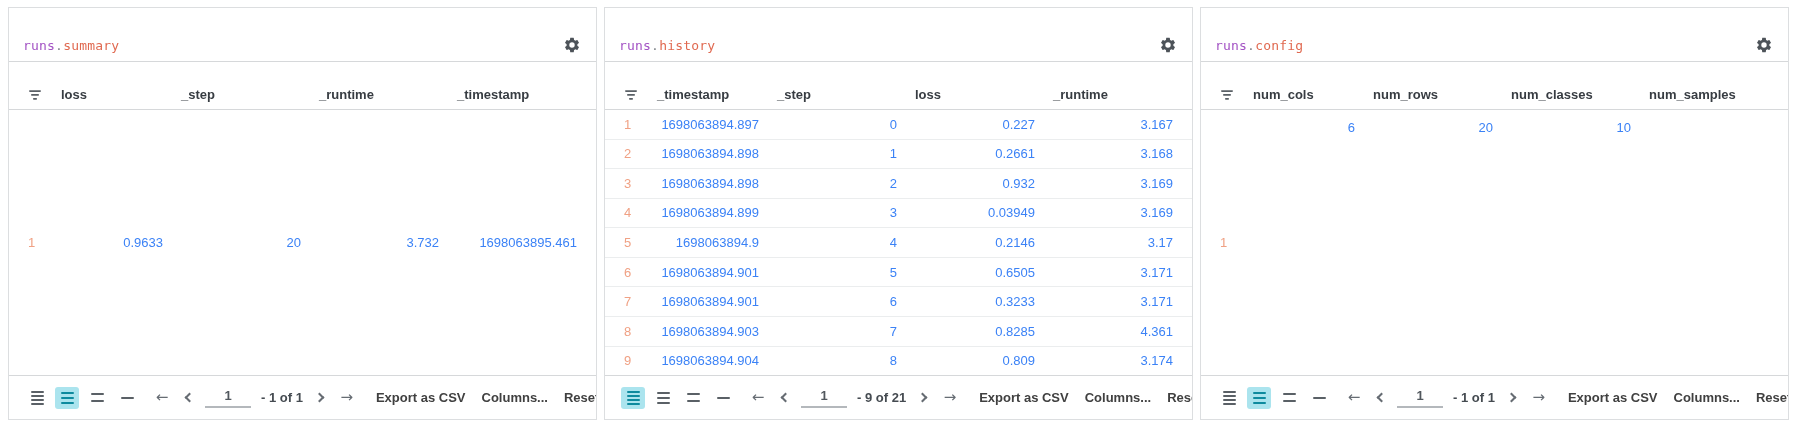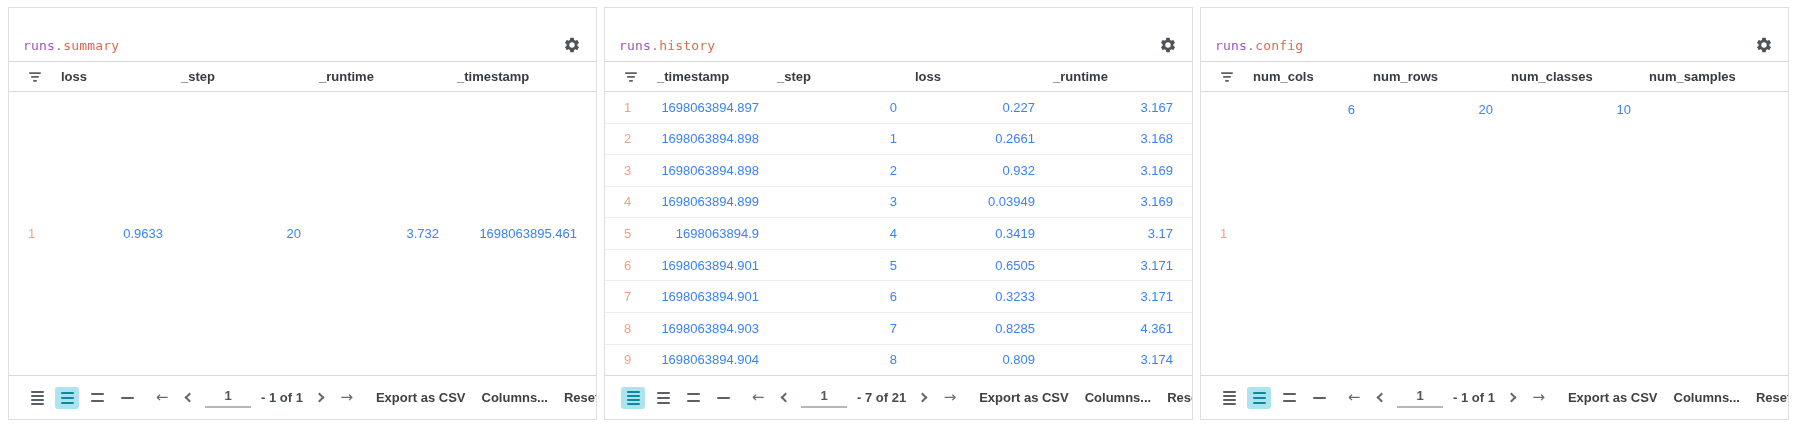--- a/index.html
+++ b/index.html
@@ -34,20 +34,21 @@
 
   
   .grid-cols {
     display:grid;
     grid-template-columns:24px 120px 138px 138px 138px;
     padding-left:16px;
   }
   .thead {
     flex:0 0 30px; align-items:center;
     border-bottom:1px solid #d6d8da;
+    margin-top:18px;
   }
   .th { font-size:13px; font-weight:700; color:#373c42; padding-left:12px; white-space:nowrap; overflow:hidden; }
   .filter-cell { display:flex; align-items:center; padding-left:3px; color:#5a6066; cursor:pointer; }
 
   
   .tbody { flex:1 1 auto; min-height:0; display:flex; flex-direction:column; }
   .trow  { align-items:center; }
   .idx { font-size:13px; color:var(--row-index,#f0a184); padding-left:3px; }
   .td  { font-size:13px; color:#3b82f6; text-align:right; padding-right:6px; white-space:nowrap; }
 
@@ -229,21 +230,21 @@
           <div class="idx">4</div>
           <div class="td">1698063894.899</div>
           <div class="td">3</div>
           <div class="td">0.03949</div>
           <div class="td">3.169</div>
         </div>
         <div class="trow grid-cols">
           <div class="idx">5</div>
           <div class="td">1698063894.9</div>
           <div class="td">4</div>
-          <div class="td">0.3419</div>
+          <div class="td">0.2146</div>
           <div class="td">3.17</div>
         </div>
         <div class="trow grid-cols">
           <div class="idx">6</div>
           <div class="td">1698063894.901</div>
           <div class="td">5</div>
           <div class="td">0.6505</div>
           <div class="td">3.171</div>
         </div>
         <div class="trow grid-cols">
@@ -292,21 +293,21 @@
       </div>
 
       <div class="pager">
         <div class="nav-btn">
           <span class="arrow-glyph">←</span>
         </div>
         <div class="nav-btn">
           <span class="chev left"></span>
         </div>
         <input class="page-input" value="1" style="">
-        <span class="page-count">- 7 of 21</span>
+        <span class="page-count">- 9 of 21</span>
         <div class="nav-btn">
           <span class="chev right"></span>
         </div>
         <div class="nav-btn">
           <span class="arrow-glyph">→</span>
         </div>
       </div>
 
       <span class="footer-action">Export as CSV</span>
       <span class="footer-action">Columns...</span>

